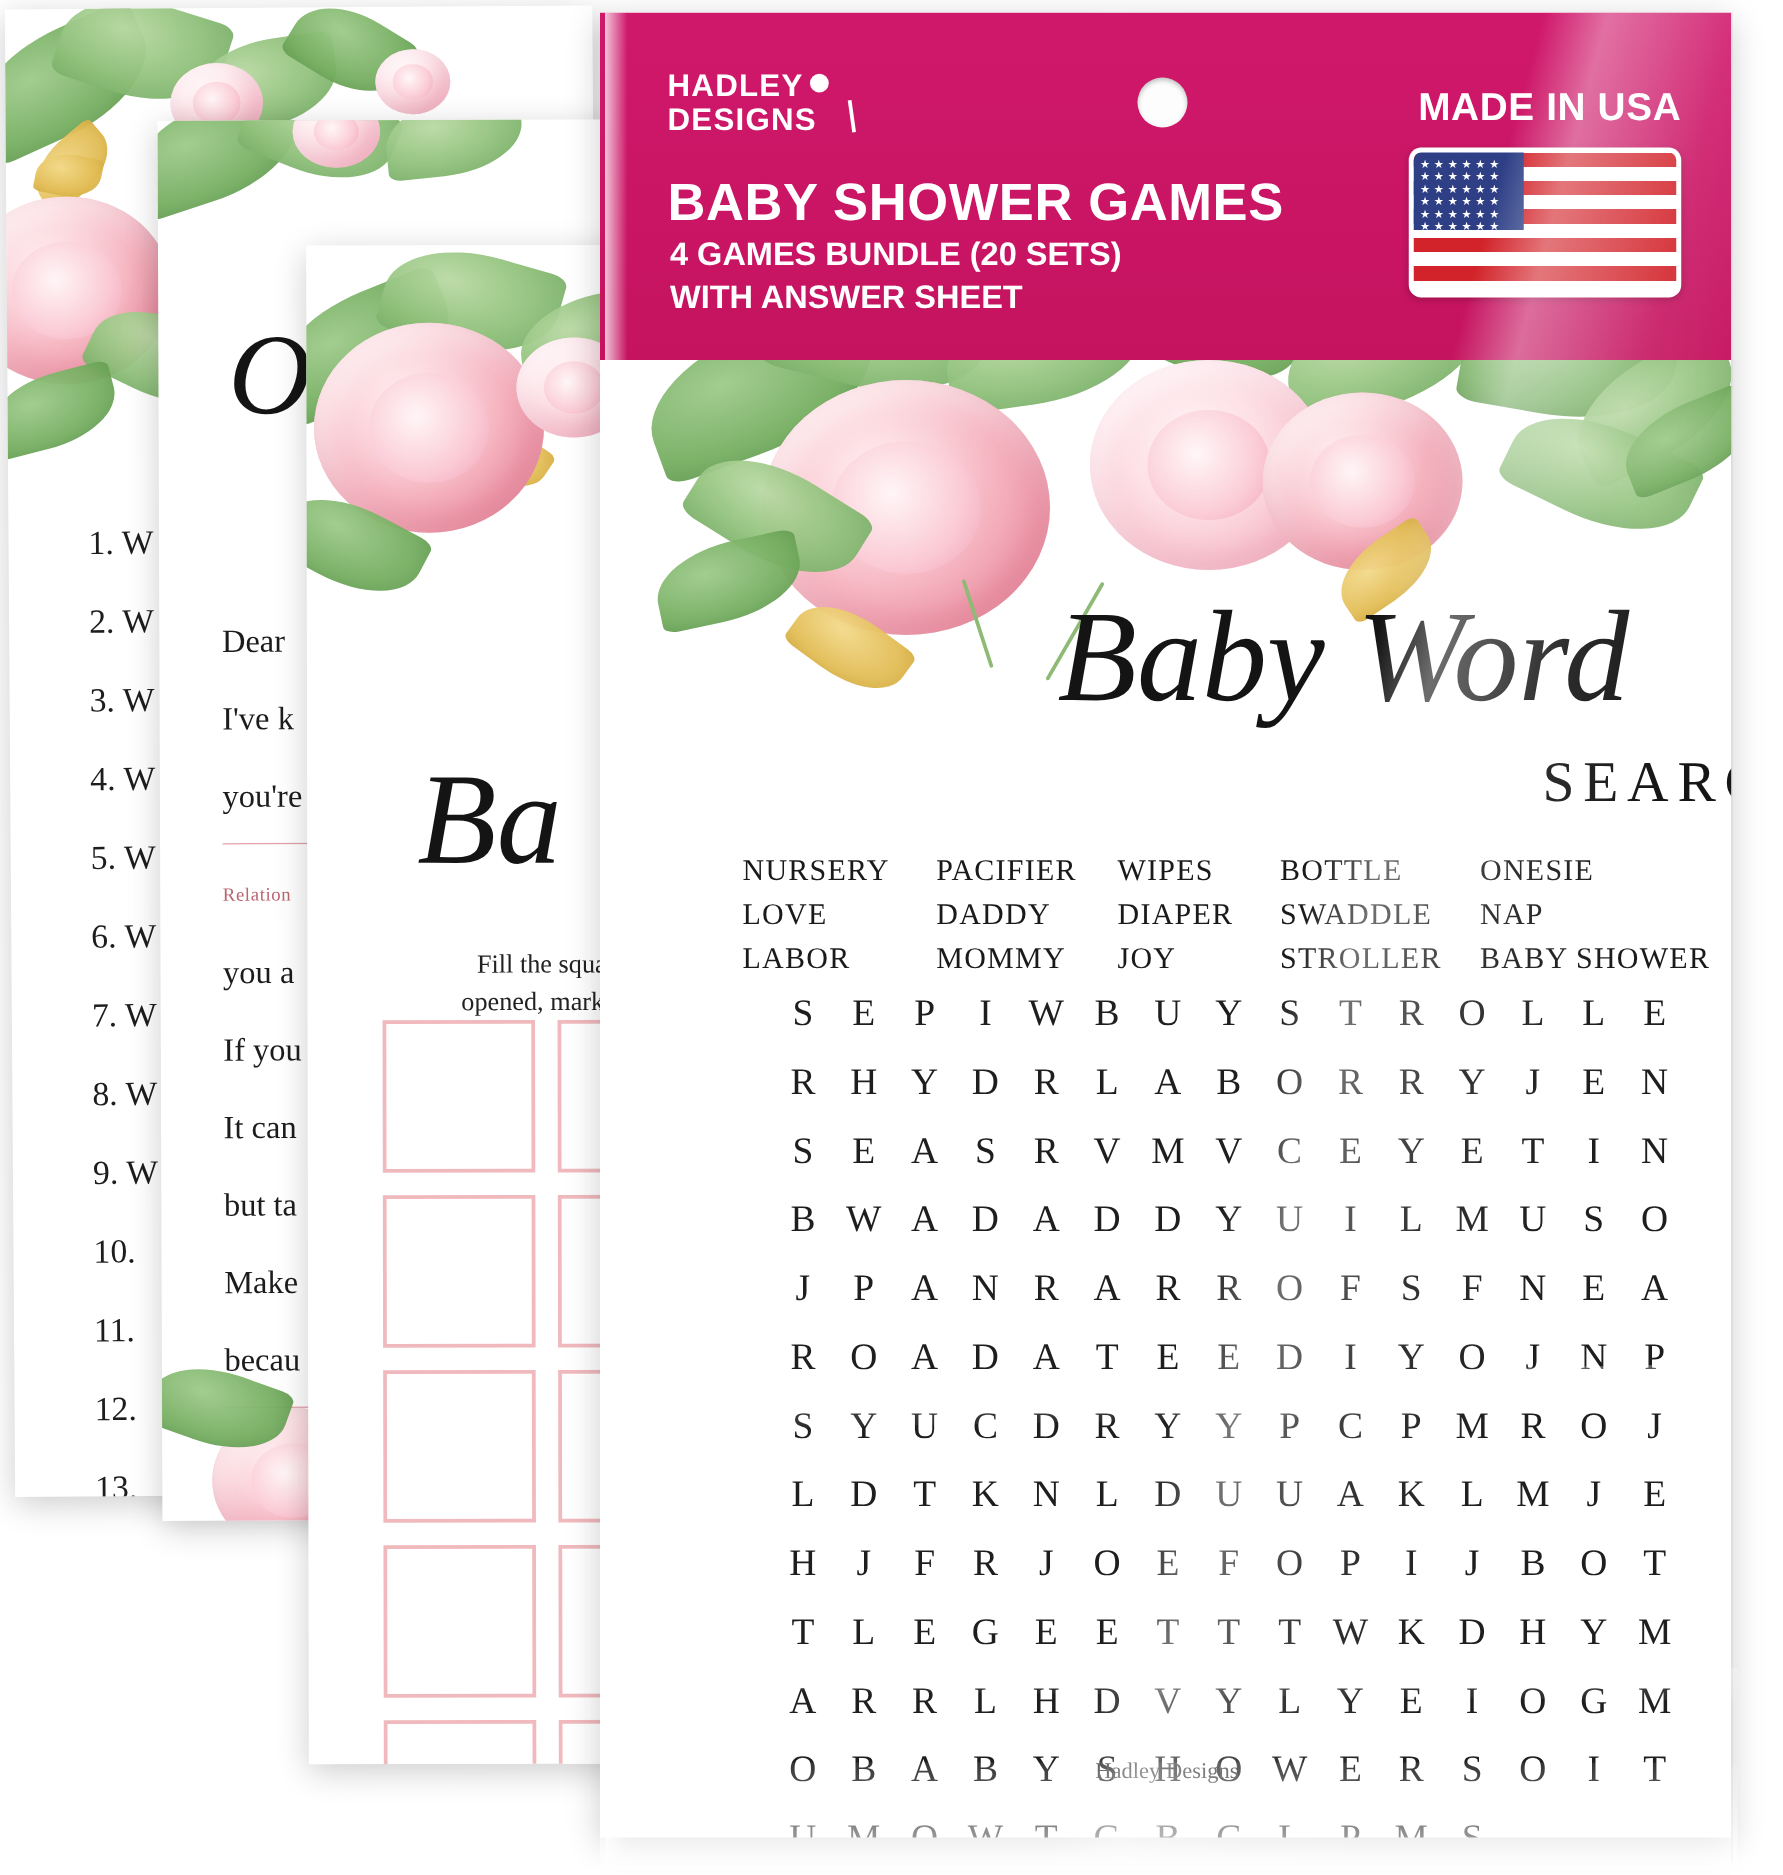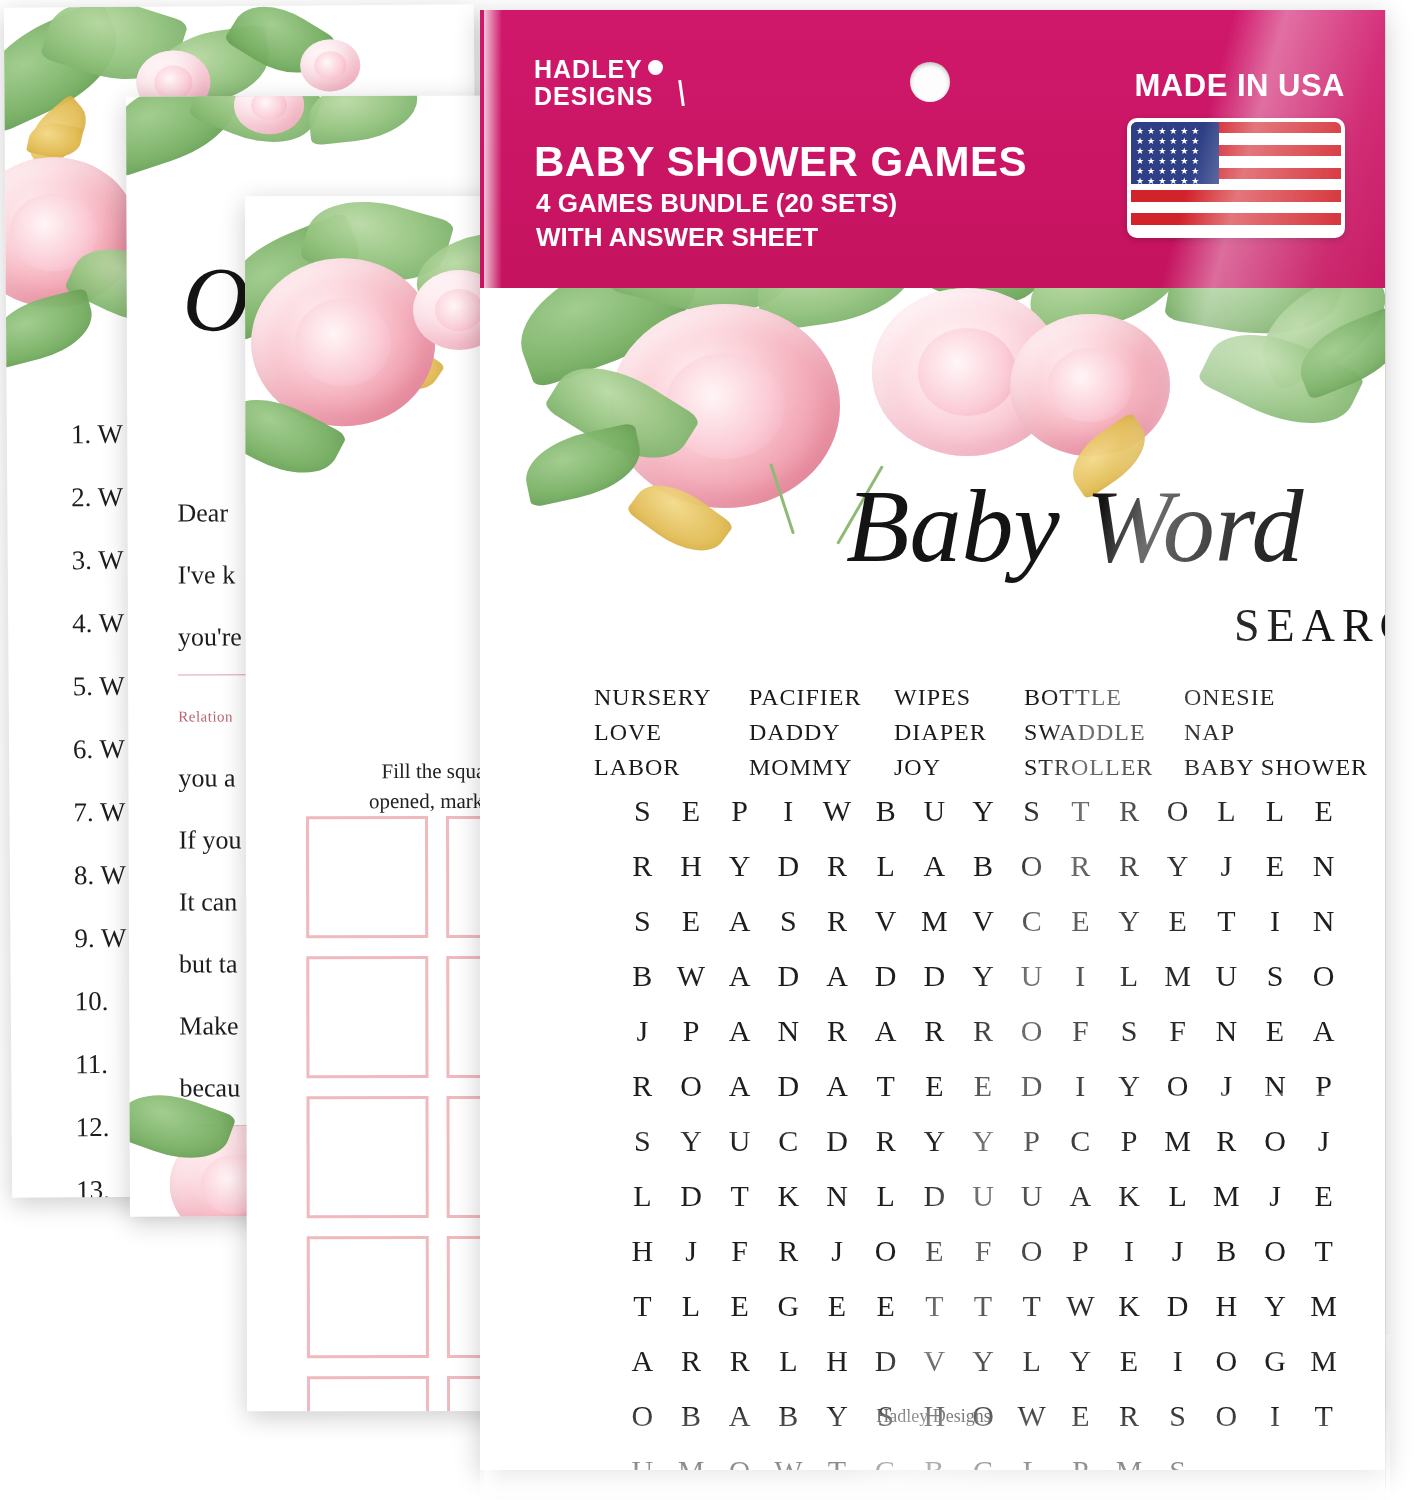--- a/index.html
+++ b/index.html
@@ -443,20 +443,21 @@
 
   <div class="card" id="card3">
     <div class="leaf dark" style="left:-30px; top:40px; width:150px; height:82px; transform:rotate(-22deg);"></div>
     <div class="leaf" style="left:62px; top:6px; width:140px; height:78px; transform:rotate(16deg);"></div>
     <div class="leaf" style="left:170px; top:40px; width:122px; height:68px; transform:rotate(-10deg);"></div>
     <div class="leaf gold" style="left:122px; top:146px; width:72px; height:44px; transform:rotate(34deg);"></div>
     <div class="rose" style="left:6px; top:62px; width:184px; height:168px;"></div>
     <div class="rose soft" style="left:168px; top:74px; width:92px; height:80px;"></div>
     <div class="leaf dark" style="left:-24px; top:208px; width:118px; height:64px; transform:rotate(28deg);"></div>
 
+    <div class="script-title">Ba</div>
     <div class="instr">
       <div>Fill the squares with</div>
       <div>opened, mark any matc</div>
     </div>
 
     <div class="grid">
       <div class="cell"></div>
       <div class="cell"></div>
       <div class="cell"></div>
       <div class="cell"></div>

